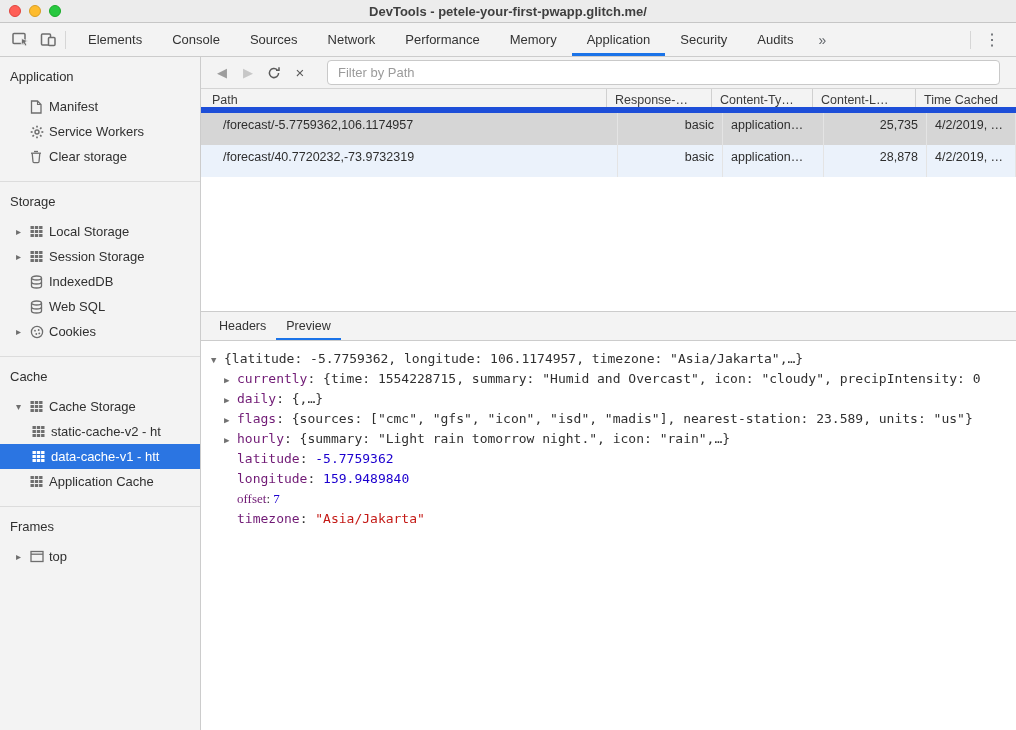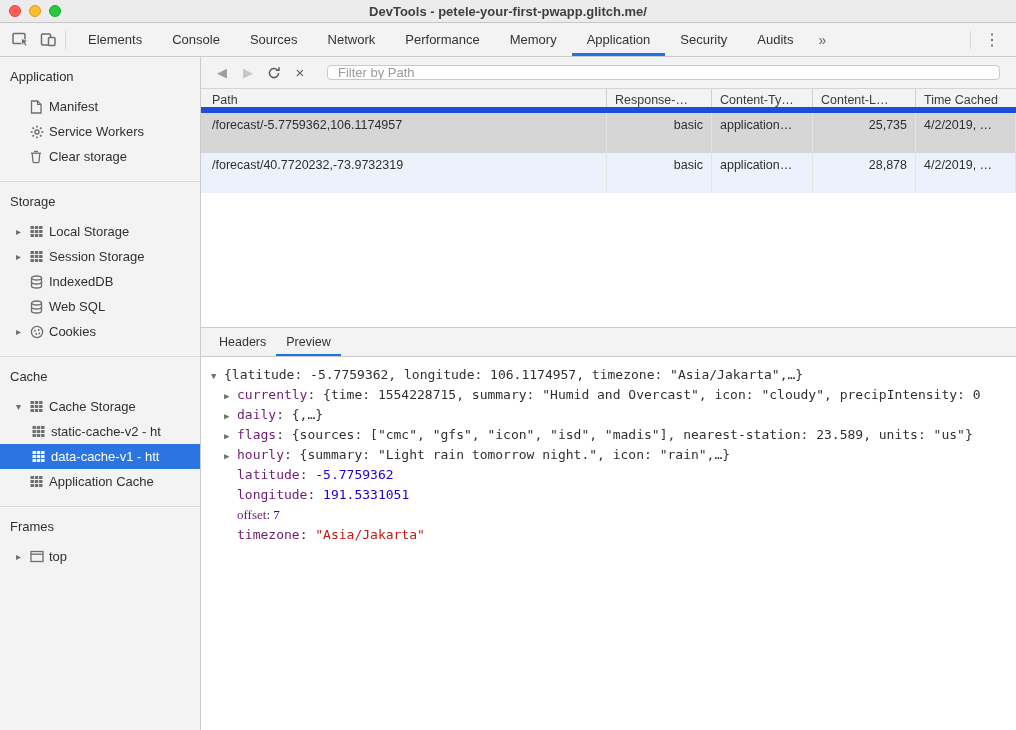--- a/index.html
+++ b/index.html
@@ -48,32 +48,32 @@
   .side-item.selected .expander, .side-item.selected .sicon { color: #fff; }
 
   
   .main { flex: 1; min-width: 0; display: flex; flex-direction: column; background: #fff; }
   .toolbar { height: 32px; flex: none; background: #f3f3f3; border-bottom: 1px solid #d4d4d4;
     display: flex; align-items: center; padding: 0 16px 0 8px; }
   .tool-btn { width: 26px; height: 26px; display: flex; align-items: center; justify-content: center;
     font-size: 13px; color: #5a5a5a; }
   .tool-btn.back { color: #9d9d9d; }
   .tool-btn.fwd  { color: #c7c7c7; }
-  .filter-input { flex: 1; height: 15px; margin-left: 14px; border: 1px solid #c9c9c9; border-radius: 4px;
+  .filter-input { flex: 1; height: 25px; margin-left: 14px; border: 1px solid #c9c9c9; border-radius: 4px;
     background: #fff; padding: 0 10px; font-size: 13px; font-family: inherit; color: #333; outline: none; }
   .filter-input::placeholder { color: #9b9b9b; }
 
   
   .grid-header, .grow { display: grid; grid-template-columns: 406px 105px 101px 103px 1fr; }
   .grid-header { flex: none; height: 24px; background: #f3f3f3; border-bottom: 6px solid #1d4ed8; }
   .gcell { padding: 0 8px; font-size: 12.5px; line-height: 23px; color: #3c3c3c;
     white-space: nowrap; overflow: hidden; border-right: 1px solid #d0d0d0; }
   .gcell.c0 { padding-left: 11px; }
   .gcell.c4 { border-right: none; }
-  .grow { height: 40px; background: #fff; }
+  .grow { height: 32px; background: #fff; padding-left: 11px; }
   .grow .gcell { line-height: 24px; color: #2e2e2e; border-right: 1px solid #e4e4e4; }
   .grow:nth-child(even) { background: #ebf2fb; }
   .grow.sel { background: #d6d6d6; }
   .grow .gcell.c1, .grow .gcell.c3 { text-align: right; }
   .table-empty { height: 134px; flex: none; background: #fff; }
 
   
   .bottom-tabbar { height: 30px; flex: none; background: #f3f3f3; border-top: 1px solid #ccc;
     border-bottom: 1px solid #ccc; display: flex; padding-left: 8px; }
   .btab { padding: 0 10px; display: flex; align-items: center; font-size: 12.5px; color: #333; position: relative; }
@@ -392,20 +392,20 @@
           <div class="btab">Headers</div>
           <div class="btab selected">Preview</div>
         </div>
       <div class="preview" id="preview-tree">
           <div class="tline" style="padding-left: 10px;"><span class="tarrow">▼</span><span class="t-plain">{latitude: -5.7759362, longitude: 106.1174957, timezone: "Asia/Jakarta",…}</span></div>
           <div class="tline" style="padding-left: 23px;"><span class="tarrow">▶</span><span class="t-key">currently</span><span class="t-plain">: {time: 1554228715, summary: "Humid and Overcast", icon: "cloudy", precipIntensity: 0</span></div>
           <div class="tline" style="padding-left: 23px;"><span class="tarrow">▶</span><span class="t-key">daily</span><span class="t-plain">: {,…}</span></div>
           <div class="tline" style="padding-left: 23px;"><span class="tarrow">▶</span><span class="t-key">flags</span><span class="t-plain">: {sources: ["cmc", "gfs", "icon", "isd", "madis"], nearest-station: 23.589, units: "us"}</span></div>
           <div class="tline" style="padding-left: 23px;"><span class="tarrow">▶</span><span class="t-key">hourly</span><span class="t-plain">: {summary: "Light rain tomorrow night.", icon: "rain",…}</span></div>
           <div class="tline" style="padding-left: 23px;"><span class="tarrow"></span><span class="t-key">latitude</span><span class="t-plain">: </span><span class="t-number">-5.7759362</span></div>
-          <div class="tline" style="padding-left: 23px;"><span class="tarrow"></span><span class="t-key">longitude</span><span class="t-plain">: </span><span class="t-number">191.5331051</span></div>
+          <div class="tline" style="padding-left: 23px;"><span class="tarrow"></span><span class="t-key">longitude</span><span class="t-plain">: </span><span class="t-number">159.9489840</span></div>
           <div class="tline" style="padding-left: 23px; font-family: Liberation Serif, serif;"><span class="tarrow"></span><span class="t-key">offset</span><span class="t-plain">: </span><span class="t-number">7</span></div>
           <div class="tline" style="padding-left: 23px;"><span class="tarrow"></span><span class="t-key">timezone</span><span class="t-plain">: </span><span class="t-string">"Asia/Jakarta"</span></div>
         </div>
 
     </div>
   </div>
 </div>
 
 </body></html>

